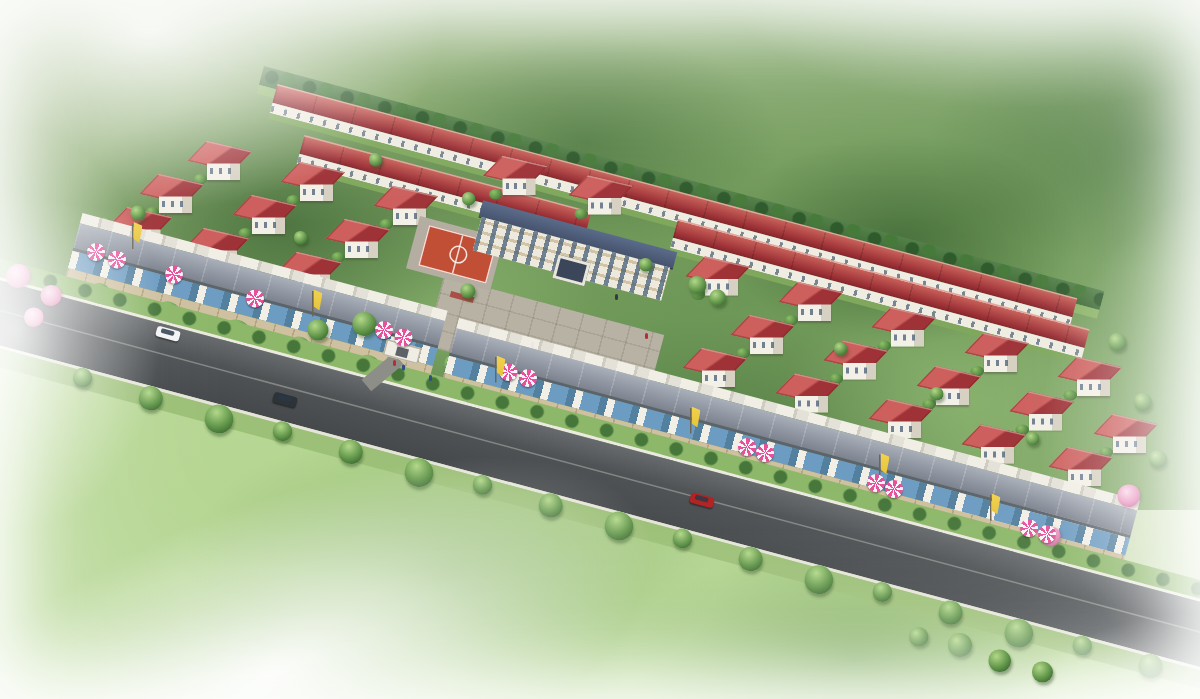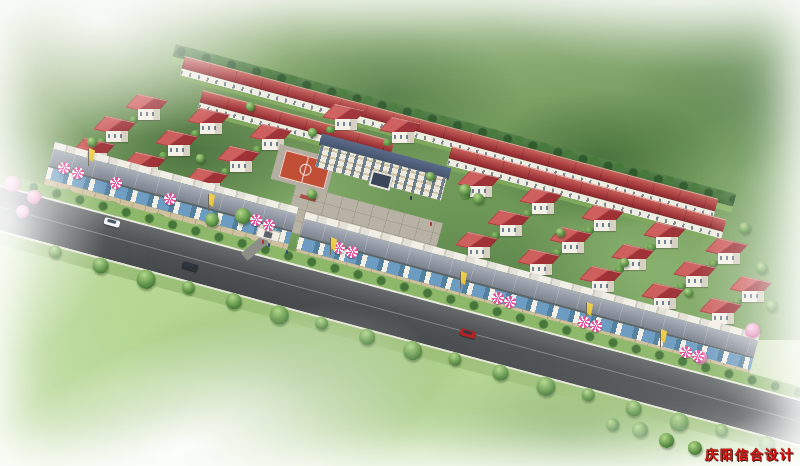--- a/index.html
+++ b/index.html
@@ -132,21 +132,20 @@
     box-shadow:inset 0 0 46px 14px rgba(255,255,255,.95),inset 0 0 120px 30px rgba(255,255,255,.4);}
   #watermark{right:5px;bottom:2px;z-index:500;font-size:13px;font-weight:bold;letter-spacing:2px;
     color:var(--watermark);text-shadow:1px 1px 0 #43120c,0 0 1px #2a0a06;}
 </style>
 </head>
 <body>
 
 <div id="scene">
   <div class="forest"></div>
   <div class="field"></div>
-  <span id="watermark">庆阳信合设计</span>
   <div class="vignette"></div>
 <div class="hedge row15" style="left: 176px; top: 44px; width: 580px; height: 24px; z-index: 5;">
       <div class="h-trees"></div>
       <div class="h-lawn"></div>
     </div>
     <div class="terr row15" style="left: 185px; top: 56px; width: 552px; height: 24px; z-index: 10;">
       <div class="t-roof"></div>
       <div class="t-wall"></div>
       <div class="t-yard"></div>
     </div>

